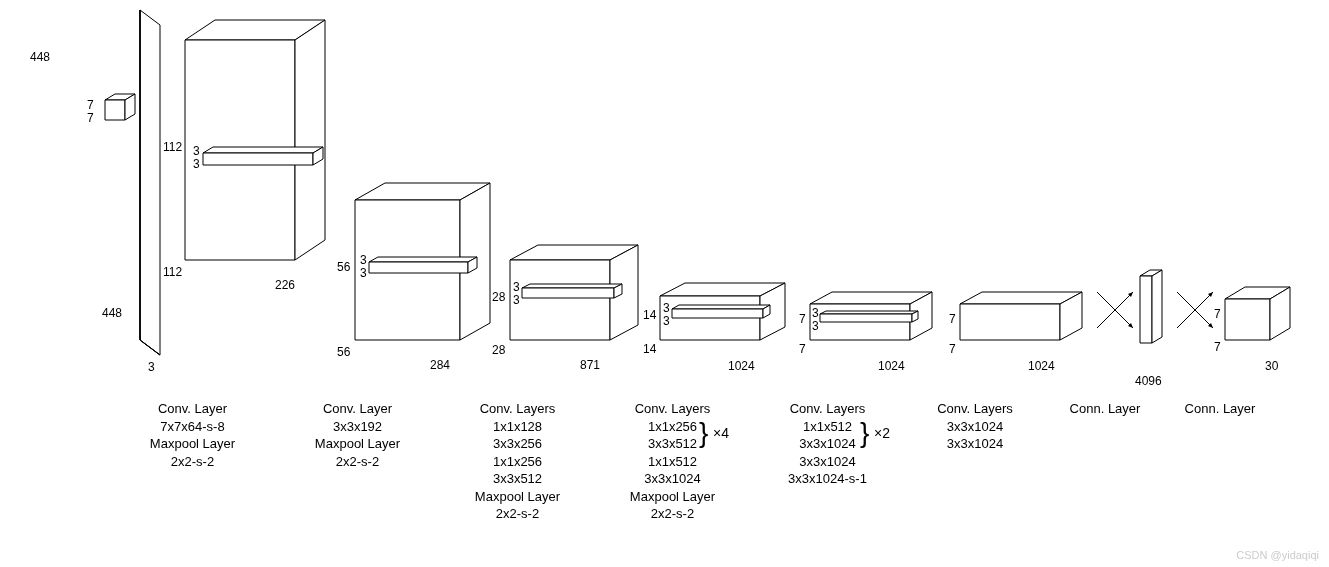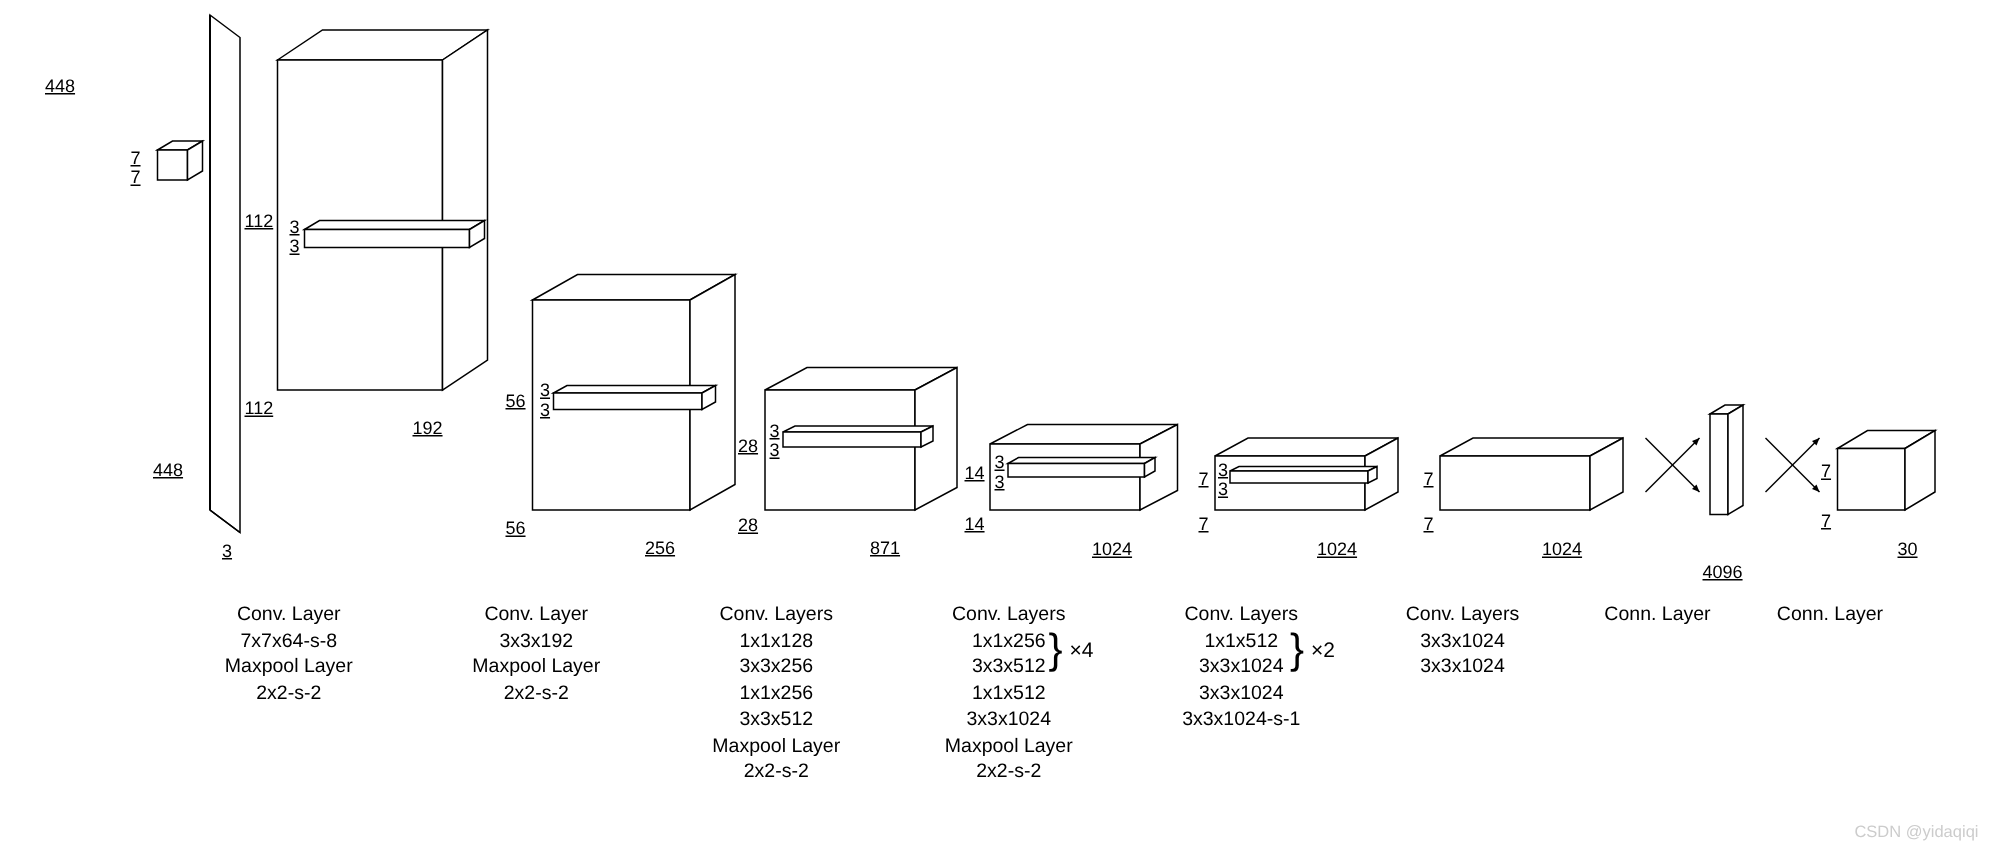--- a/index.html
+++ b/index.html
@@ -26,21 +26,20 @@
   .face {
     fill: #fff;
     stroke: #000;
     stroke-width: 1;
   }
   .lbl {
     position: absolute;
     font-size: 12px;
     white-space: nowrap;
     font-weight: 300;
-    text-decoration: underline;
   }
   .caption-row {
     display: flex;
     width: 1300px;
     font-size: 13px;
     font-weight: 300;
     padding-top: 20px;
   }
   .caption {
     text-align: center;
@@ -103,39 +102,39 @@
   </div>
 
   <div class="cuboid" style="left:175px; top:80;">
     <svg width="180" height="290">
       <polygon class="face" points="0,30 30,10 140,10 110,30"></polygon>
       <polygon class="face" points="0,30 110,30 110,250 0,250"></polygon>
       <polygon class="face" points="110,30 140,10 140,230 110,250"></polygon>
     </svg>
     <span class="lbl" style="left:-22px; top:130px;">112</span>
     <span class="lbl" style="left:-22px; top:255px;">112</span>
-    <span class="lbl" style="left:90px; top:268px;">192</span>
+    <span class="lbl" style="left:90px; top:268px;">226</span>
     <svg style="position:absolute; left:18px; top:135px;" width="130" height="30">
       <polygon class="face" points="0,8 10,2 120,2 110,8"></polygon>
       <polygon class="face" points="0,8 110,8 110,20 0,20"></polygon>
       <polygon class="face" points="110,8 120,2 120,14 110,20"></polygon>
     </svg>
     <span class="lbl" style="left:8px; top:134px;">3</span>
     <span class="lbl" style="left:8px; top:147px;">3</span>
   </div>
 
   <div class="cuboid" style="left:345px; top:165px;">
     <svg width="160" height="205">
       <polygon class="face" points="0,25 30,8 135,8 105,25"></polygon>
       <polygon class="face" points="0,25 105,25 105,165 0,165"></polygon>
       <polygon class="face" points="105,25 135,8 135,148 105,165"></polygon>
     </svg>
     <span class="lbl" style="left:-18px; top:85px;">56</span>
     <span class="lbl" style="left:-18px; top:170px;">56</span>
-    <span class="lbl" style="left:75px; top:183px;">256</span>
+    <span class="lbl" style="left:75px; top:183px;">284</span>
     <svg style="position:absolute; left:14px; top:80px;" width="115" height="26">
       <polygon class="face" points="0,7 9,2 108,2 99,7"></polygon>
       <polygon class="face" points="0,7 99,7 99,18 0,18"></polygon>
       <polygon class="face" points="99,7 108,2 108,13 99,18"></polygon>
     </svg>
     <span class="lbl" style="left:5px; top:78px;">3</span>
     <span class="lbl" style="left:5px; top:91px;">3</span>
   </div>
 
   <div class="cuboid" style="left:500px; top:230px;">

